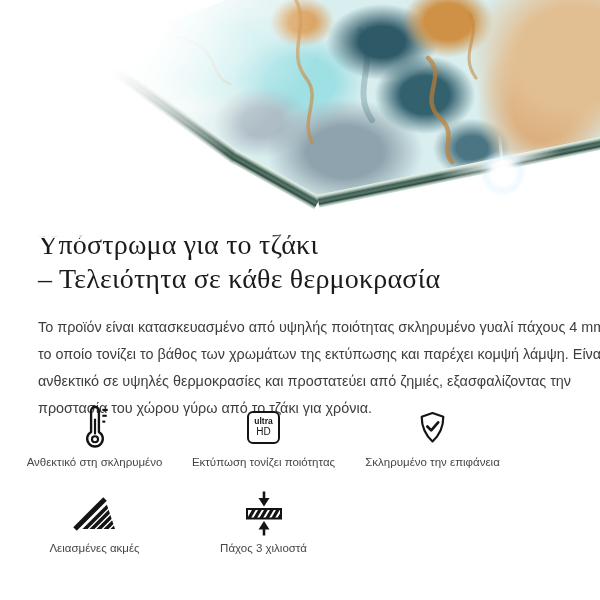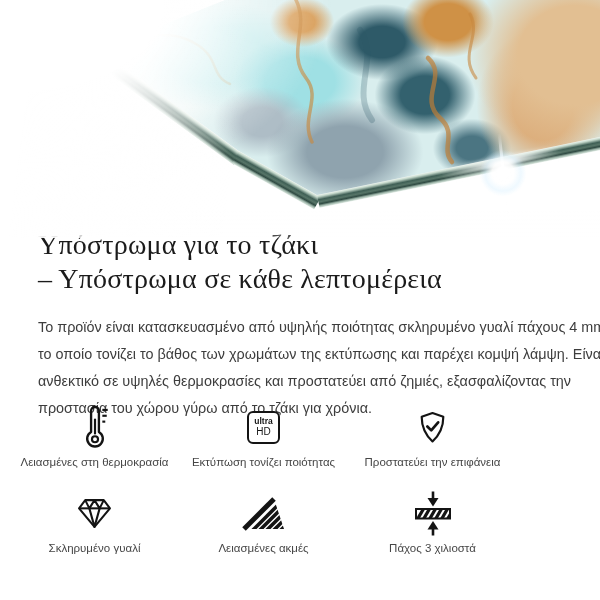--- a/index.html
+++ b/index.html
@@ -94,21 +94,21 @@
     <div class="fade"></div>
     <div class="sparkle">
       <div class="ray ray-h"></div>
       <div class="ray ray-v"></div>
       <div class="core"></div>
     </div>
   </div>
 
   <h1 class="heading">
     <span class="hl">Υπόστρωμα για το τζάκι</span>
-    <span class="hl">– Υπόστρωμα σε κάθε λεπτομέρεια</span>
+    <span class="hl">– Τελειότητα σε κάθε θερμοκρασία</span>
   </h1>
 
   <div class="desc">
     <div>Το προϊόν είναι κατασκευασμένο από υψηλής ποιότητας σκληρυμένο γυαλί πάχους 4 mm,</div>
     <div>το οποίο τονίζει το βάθος των χρωμάτων της εκτύπωσης και παρέχει κομψή λάμψη. Είναι</div>
     <div>ανθεκτικό σε υψηλές θερμοκρασίες και προστατεύει από ζημιές, εξασφαλίζοντας την</div>
     <div>προστασία του χώρου γύρω από το τζάκι για χρόνια.</div>
   </div>
 
   <div class="features">
@@ -117,56 +117,43 @@
       <div class="icon-box">
         <svg width="28" height="45" viewBox="0 0 28 46">
           <path class="s" stroke-width="2.4" stroke-linejoin="round" d="M10 6 a4 4 0 0 1 8 0 v21.5 a8 8 0 1 1 -8 0 Z"></path>
           <line class="s" stroke-width="2.2" x1="14" y1="14" x2="14" y2="30"></line>
           <circle class="s" stroke-width="2.2" cx="14" cy="35" r="3.1"></circle>
           <line class="s" stroke-width="2.2" x1="21.5" y1="5" x2="27" y2="5"></line>
           <line class="s" stroke-width="2.2" x1="21.5" y1="11" x2="26" y2="11"></line>
           <line class="s" stroke-width="2.2" x1="21.5" y1="17" x2="24.5" y2="17"></line>
         </svg>
       </div>
-      <div class="label">Λειασμένες στη θερμοκρασία</div>
+      <div class="label">Ανθεκτικό στη σκληρυμένο</div>
     </div>
 
     <div class="feature">
       <div class="icon-box">
         <div class="uhd">
           <span>ultra</span>
           <b>HD</b>
         </div>
       </div>
       <div class="label">Εκτύπωση τονίζει ποιότητας</div>
     </div>
 
     <div class="feature">
       <div class="icon-box">
         <svg width="29" height="33" viewBox="0 0 28 32">
           <path class="s" stroke-width="2.1" stroke-linejoin="round" d="M14 2 L24.5 5.5 C24.5 14 21 23 14 29.5 C7 23 3.5 14 3.5 5.5 Z"></path>
           <polyline class="s" stroke-width="2.6" stroke-linecap="round" stroke-linejoin="round" points="9,15 12.8,18.8 19.5,11"></polyline>
         </svg>
       </div>
-      <div class="label">Προστατεύει την επιφάνεια</div>
-    </div>
-
-    <div class="feature">
-      <div class="icon-box">
-        <svg width="35" height="33" viewBox="0 0 34 32">
-          <g class="s" stroke-width="2" stroke-linejoin="round">
-            <polygon points="8,3 26,3 32,11 17,29 2,11"></polygon>
-            <line x1="2" y1="11" x2="32" y2="11"></line>
-            <polyline points="8,3 12,11 17,3 22,11 26,3"></polyline>
-            <polyline points="12,11 17,29 22,11"></polyline>
-          </g>
-        </svg>
-      </div>
-      <div class="label">Σκληρυμένο γυαλί</div>
-    </div>
+      <div class="label">Σκληρυμένο την επιφάνεια</div>
+    </div>
+
 
     <div class="feature">
       <div class="icon-box">
         <svg width="44" height="36" viewBox="0 0 44 36">
           <defs>
               <clipPath id="tri">
                 <polygon points="2,34 32,4 42,34"></polygon>
               </clipPath>
             </defs>
           <line x1="2" y1="34" x2="32" y2="4" stroke="#141414" stroke-width="5"></line>

